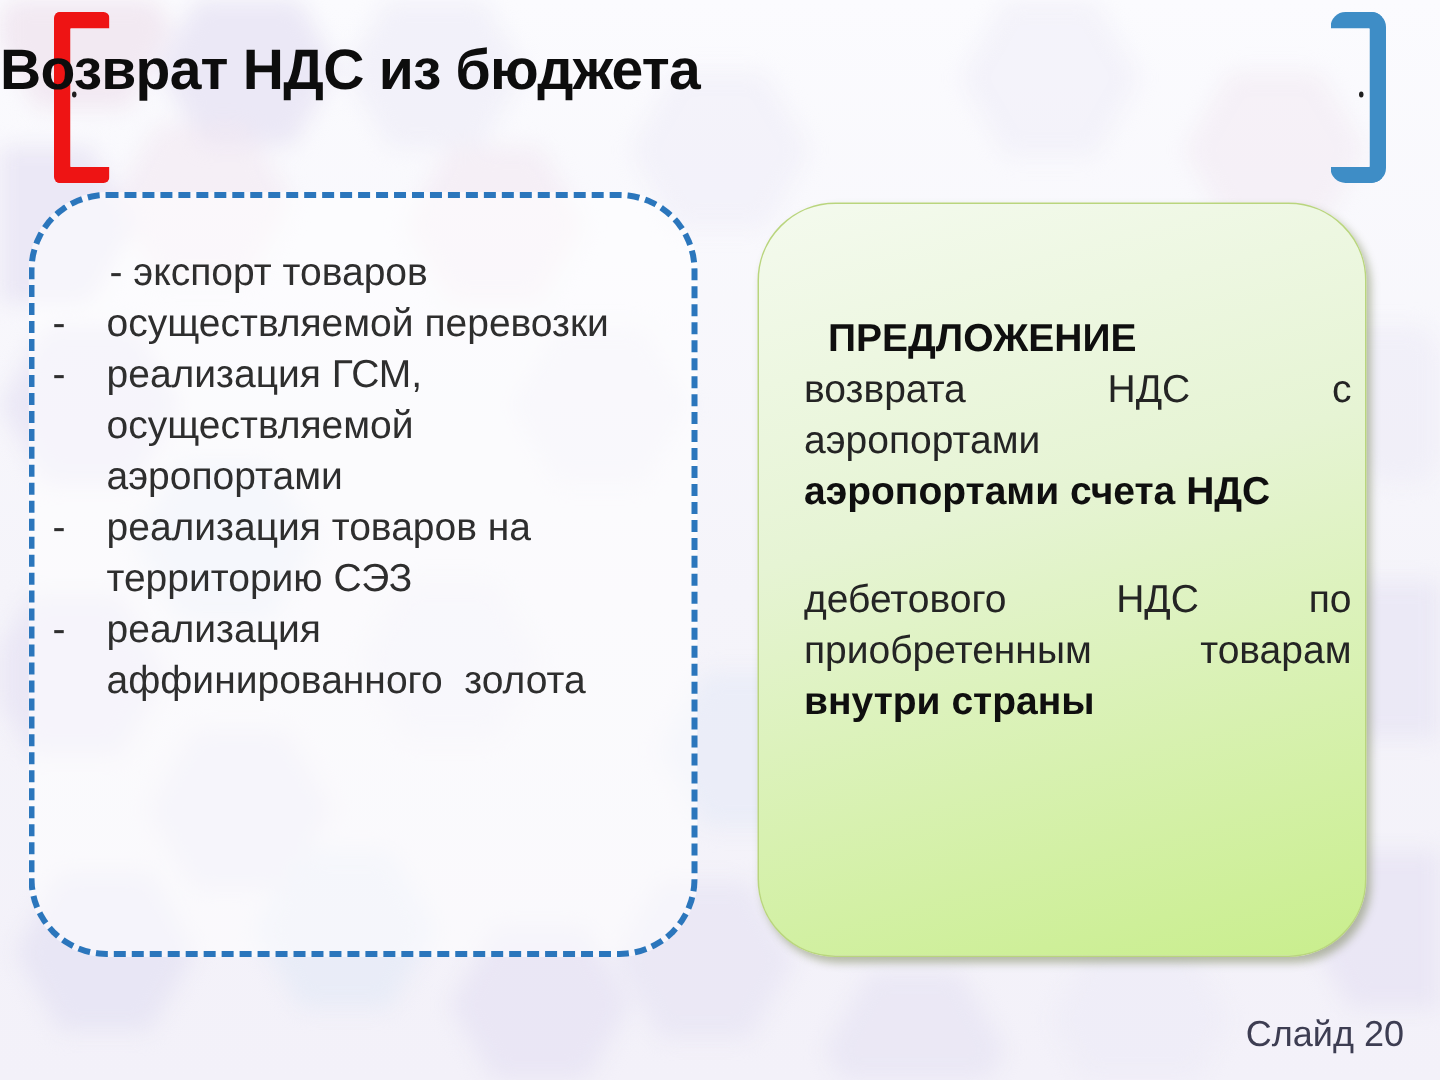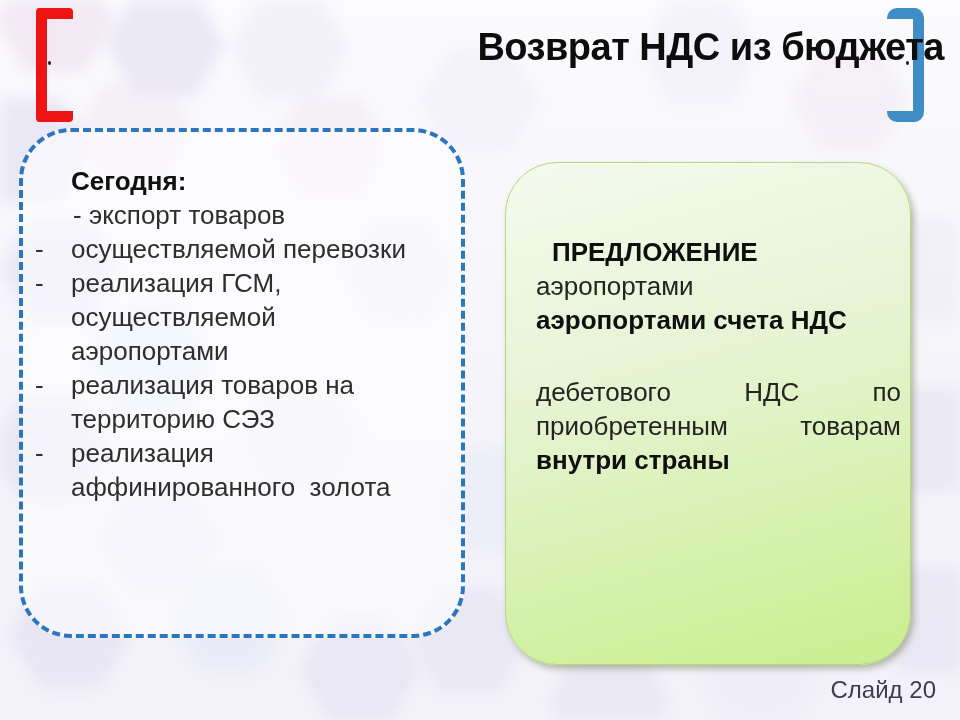--- a/index.html
+++ b/index.html
@@ -5,21 +5,21 @@
   html,body { margin:0; padding:0; }
   #slide {
     position:relative; width:960px; height:720px; overflow:hidden;
     background:linear-gradient(180deg,#fbfbfe 0%,#f5f4fa 55%,#f3f1f9 100%);
     font-family:"Liberation Sans", sans-serif;
   }
   
   #hexbg { position:absolute; left:0; top:0; width:960px; height:720px; filter:blur(7px); }
 
   .title {
-    position:absolute; top:26px; left:0; right:16px; text-align:right;
+    position:absolute; top:26px; left:0; right:16px; text-align:left;
     font-size:38px; font-weight:700; letter-spacing:-0.5px; color:#0d0d0d; z-index:3;
   }
 
   .bracket-red {
     position:absolute; left:36px; top:8px; width:26px; height:92px; z-index:2;
     border-left:11px solid #ee1414; border-top:11px solid #ee1414; border-bottom:11px solid #ee1414;
     border-radius:4px;
   }
   .bracket-blue {
     position:absolute; right:36px; top:8px; width:26px; height:92px; z-index:2;
@@ -46,21 +46,21 @@
   .bullet-row { display:flex; }
   .bullet-dash { flex:0 0 36px; }
   .bullet-text { flex:1; white-space:pre-wrap; }
 
   .green-box {
     position:absolute; left:505px; top:135px; width:406px; height:503px; box-sizing:border-box;
     border:1px solid #b9d57d; border-radius:52px;
     background:linear-gradient(165deg,#f4faee 0%,#e6f4d4 40%,#c9ee8d 100%);
     box-shadow:3px 4px 6px rgba(104,118,66,0.45);
     padding:72px 9px 0 30px;
-    font-size:26px; line-height:34px; color:#242424; z-index:2;margin-top:27px;
+    font-size:26px; line-height:34px; color:#242424; z-index:2;
   }
   .gb-title { font-weight:700; text-indent:16px; color:#0f0f0f; }
   .gb-bold  { font-weight:700; color:#0f0f0f; }
   .indent10 { text-indent:10px; }
   .indent30 { text-indent:30px; }
   .spacer38 { height:38px; }
 
   .footer {
     position:absolute; right:24px; bottom:16px; font-size:24px; color:#3d3d52; z-index:3;text-align:right;
   }
@@ -101,21 +101,20 @@
   </svg>
 
   <div class="title">Возврат НДС из бюджета</div>
 
   <div class="bracket-red"></div>
   <div class="bracket-blue"></div>
   <div class="stray-dot dot-left"></div>
   <div class="stray-dot dot-right"></div>
 
   <div class="left-box">
-    <div class="lb-bold indent36">Сегодня:</div>
     <div class="plain-item">- экспорт товаров</div>
 
     <div class="bullet-row">
       <div class="bullet-dash">-</div>
       <div class="bullet-text">осуществляемой перевозки</div>
     </div>
     <div class="bullet-row">
       <div class="bullet-dash">-</div>
       <div class="bullet-text">реализация ГСМ,
 осуществляемой
@@ -128,20 +127,21 @@
     </div>
     <div class="bullet-row">
       <div class="bullet-dash">-</div>
       <div class="bullet-text">реализация
 аффинированного  золота</div>
     </div>
   </div>
 
   <div class="green-box">
     <div class="gb-title">ПРЕДЛОЖЕНИЕ</div>
+    <div class="jl">возврата НДС с</div>
     <div>аэропортами</div>
     <div class="gb-bold">аэропортами счета НДС</div>
     <div class="spacer38"></div>
     <div class="jl">дебетового НДС по</div>
     <div class="jl">приобретенным товарам</div>
     <div class="gb-bold">внутри страны</div>
   </div>
 
   <div class="footer">Слайд 20</div>
 

